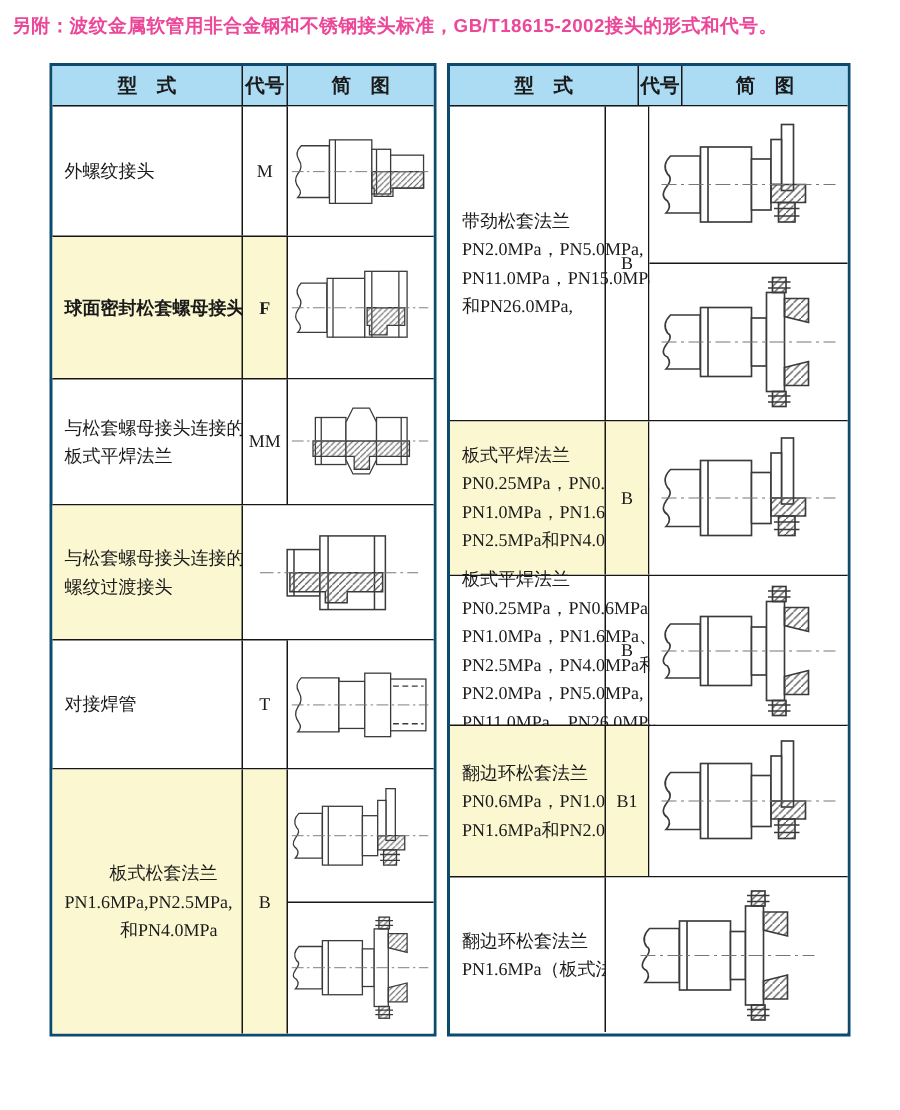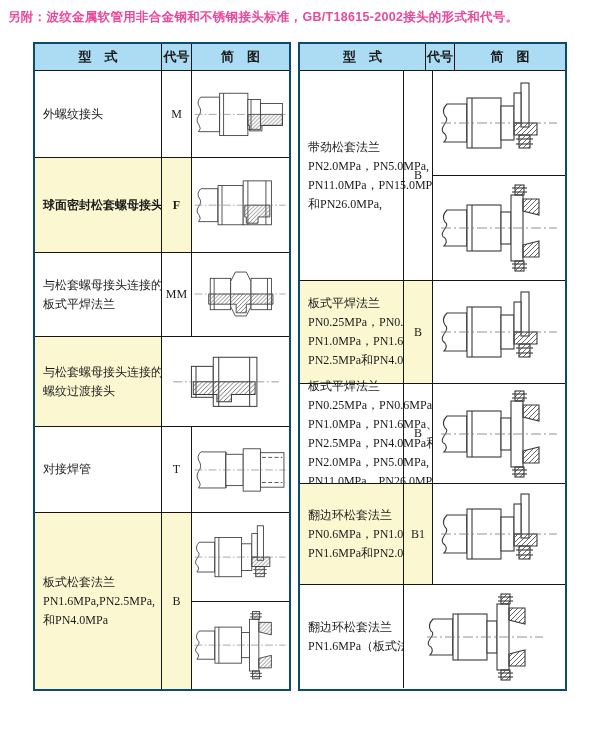--- a/index.html
+++ b/index.html
@@ -22,21 +22,21 @@
     display:flex;height:26px;background:var(--header-bg,#abdcf4);
     border-bottom:1px solid #161616;
     font-weight:bold;font-size:13px;align-items:center;text-align:center;
   }
   .hcell{display:flex;align-items:center;justify-content:center;height:100%;box-sizing:border-box;}
   .h-type{border-right:1px solid #161616;}
   .h-code{border-right:1px solid #161616;}
   .tbl-left .h-type{width:127px;} .tbl-left .h-code{width:30px;} .tbl-left .h-diag{flex:1;}
   .tbl-right .h-type{width:126px;} .tbl-right .h-code{width:29px;} .tbl-right .h-diag{flex:1;}
   .row{display:flex;border-bottom:1px solid #161616;box-sizing:border-box;}
-  .row:last-child{border-bottom:none;}
+  .row:last-child{border-bottom:none;text-align:right;}
   .cell{box-sizing:border-box;}
   .cell-type{
     border-right:1px solid #161616;
     display:flex;flex-direction:column;justify-content:center;
     padding:4px 16px 4px 8px;font-size:12px;line-height:19px;
   }
   .tbl-left .cell-type{width:127px;}
   .tbl-right .cell-type{width:104px;}
   .cell-code{
     border-right:1px solid #161616;

